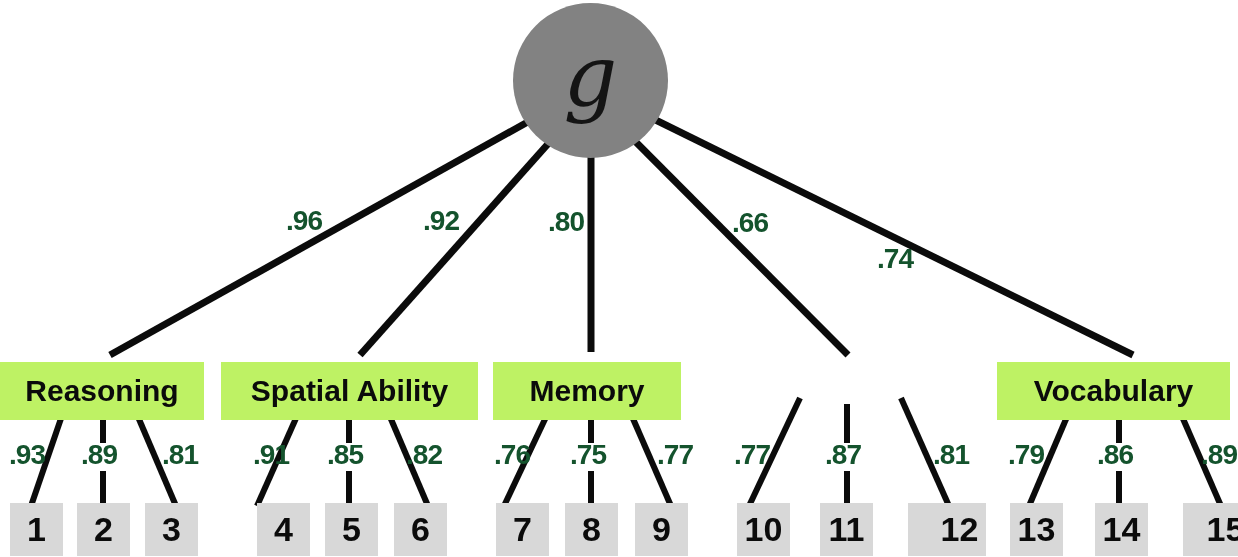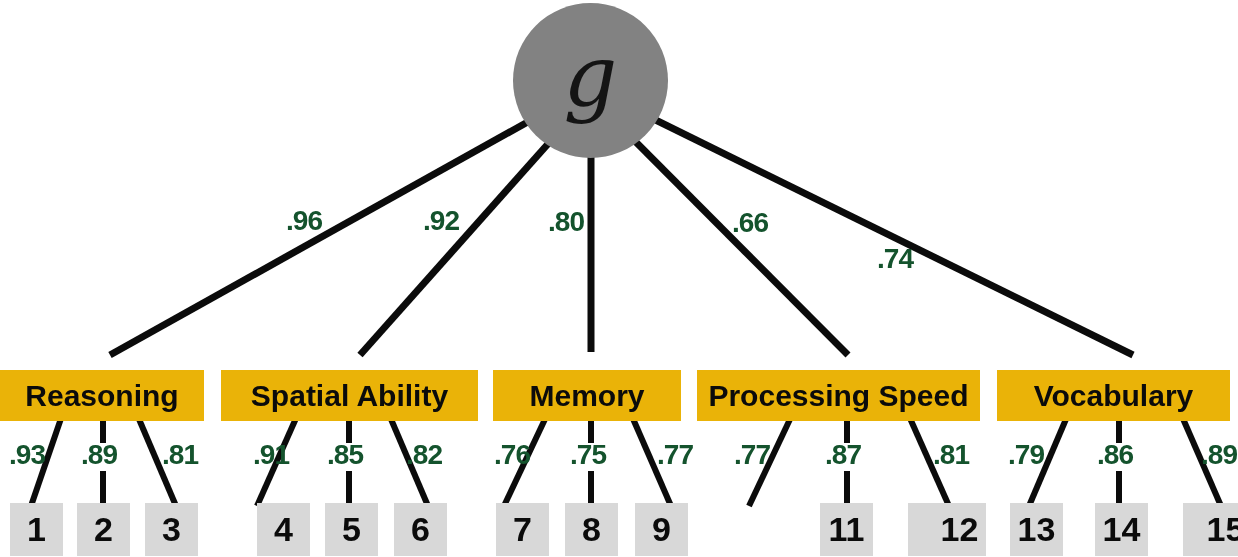--- a/index.html
+++ b/index.html
@@ -31,23 +31,23 @@
     font-family: "DejaVu Serif", serif;
     font-style: italic;
     font-weight: 400;
     font-size: 84px;
     line-height: 1;
     color: #141414;
     margin-top: -10px;
   }
   .factor-box {
     position: absolute;
-    top: 370px;
-    height: 51px;
-    background: #eab308;
+    top: 362px;
+    height: 58px;
+    background: #bef264;
     display: flex;
     align-items: center;
     justify-content: center;
   }
   .factor-label {
     font-weight: bold;
     font-size: 30px;
     letter-spacing: 0px;
     color: #0b0b0b;
     white-space: nowrap;
@@ -126,23 +126,20 @@
   <div class="coef" style="left:895px; top:223px;margin-top:36px;">.74</div>
 
   <div class="factor-box" style="left:0px; width:204px;">
     <span class="factor-label">Reasoning</span>
   </div>
   <div class="factor-box" style="left:221px; width:257px;">
     <span class="factor-label">Spatial Ability</span>
   </div>
   <div class="factor-box" style="left:493px; width:188px;">
     <span class="factor-label">Memory</span>
-  </div>
-  <div class="factor-box" style="left:697px; width:283px;">
-    <span class="factor-label">Processing Speed</span>
   </div>
   <div class="factor-box" style="left:997px; width:233px;">
     <span class="factor-label">Vocabulary</span>
   </div>
 
   <div class="coef" style="left:27px;  top:455px;">.93</div>
   <div class="coef" style="left:99px;  top:455px;">.89</div>
   <div class="coef" style="left:180px; top:455px;">.81</div>
   <div class="coef" style="left:271px; top:455px;">.91</div>
   <div class="coef" style="left:345px; top:455px;">.85</div>
@@ -177,20 +174,23 @@
     </div>
   <div class="item-box" style="left:496px;">
       <span class="item-label">7</span>
     </div>
   <div class="item-box" style="left:565px;">
       <span class="item-label">8</span>
     </div>
   <div class="item-box" style="left:635px;">
       <span class="item-label">9</span>
     </div>
+  <div class="item-box" style="left:737px;">
+      <span class="item-label">10</span>
+    </div>
   <div class="item-box" style="left:820px;">
       <span class="item-label">11</span>
     </div>
   <div class="item-box" style="left:908px;padding-left:25px;">
       <span class="item-label">12</span>
     </div>
   <div class="item-box" style="left:1010px;">
       <span class="item-label">13</span>
     </div>
   <div class="item-box" style="left:1095px;">

